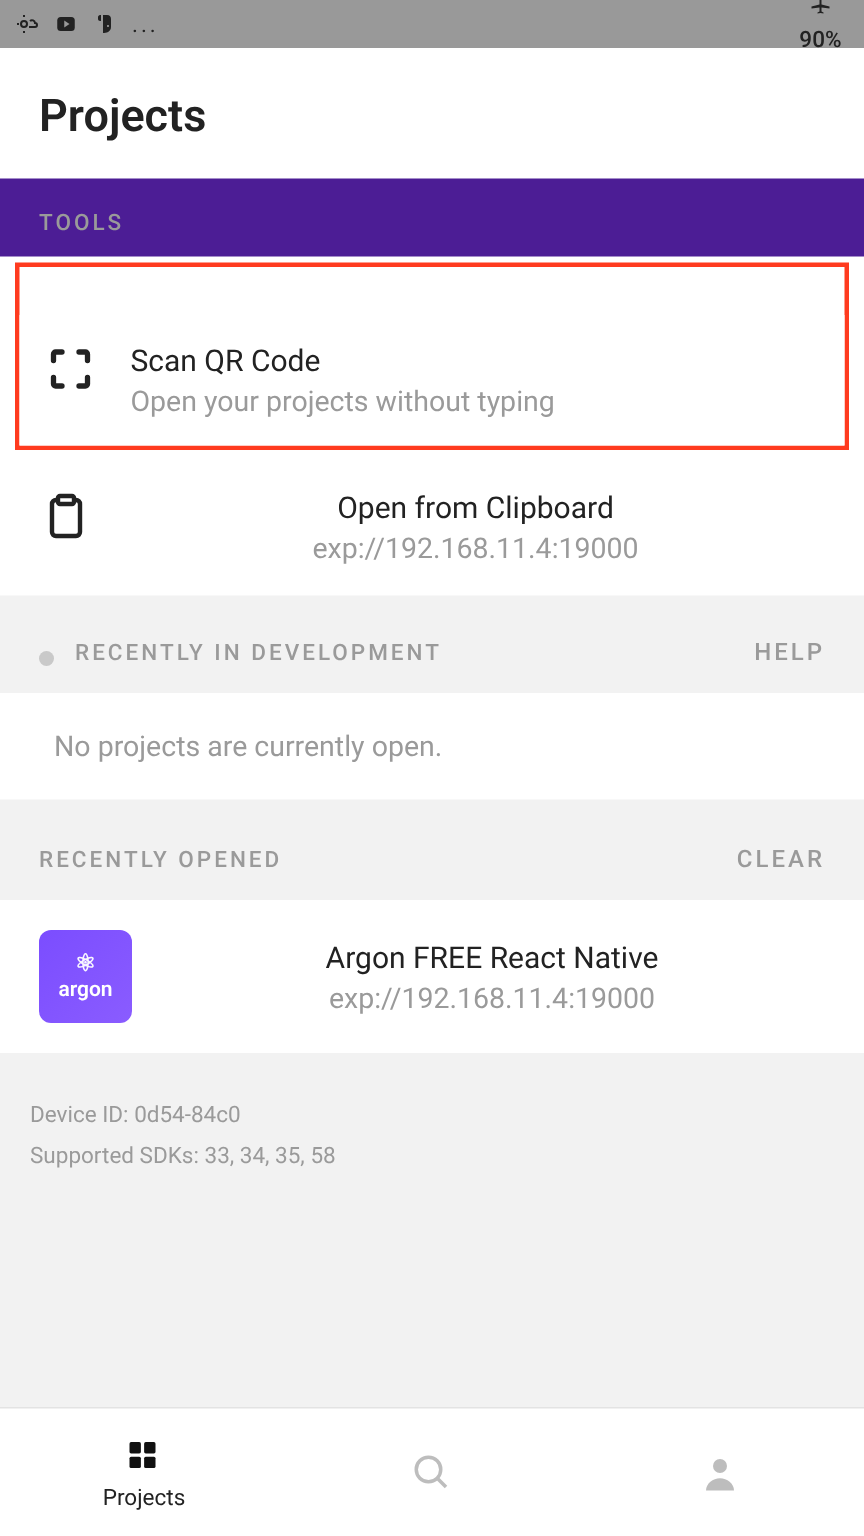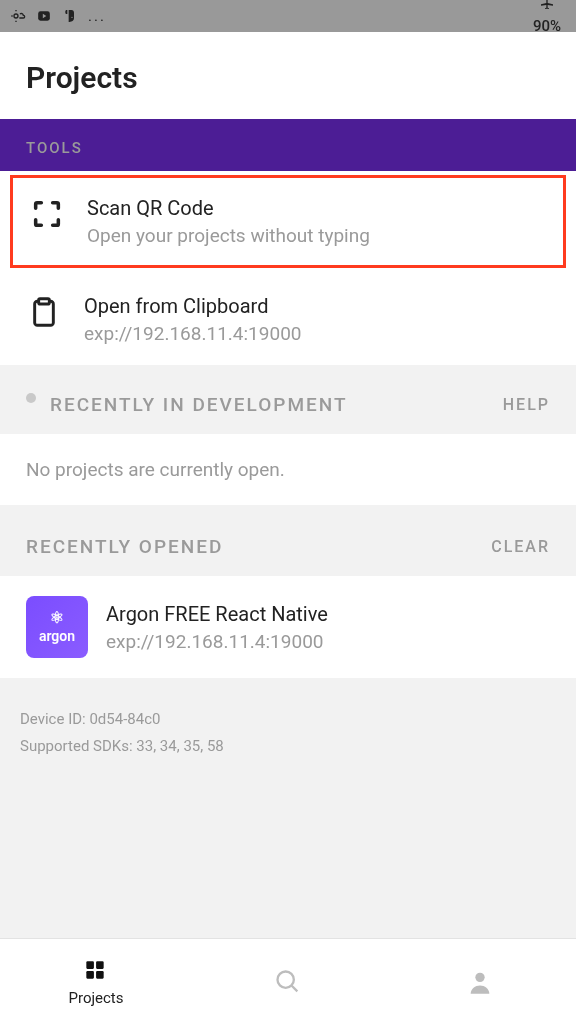--- a/index.html
+++ b/index.html
@@ -13,37 +13,37 @@
   .st-icon { width: 16px; height: 16px; display: inline-flex; align-items: center; justify-content: center; }
 
   
   .header { padding: 28px 26px 24px; background: #fff; }
   .header h1 { font-size: 30px; font-weight: 600; color: #222; }
 
   
   .section-label { background: #4c1d95; color: #9a9a9a; font-size: 15px; letter-spacing: 2px; padding: 20px 26px 14px; font-weight: 500; }
 
   
-  .list { background: #f97316; }
+  .list { background: #f97316; text-align: center; }
   .list-item { display: flex; align-items: flex-start; padding: 20px 26px; gap: 22px; background: #fff; }
   .item-icon { width: 36px; height: 36px; flex: 0 0 36px; color: #222; display:flex; align-items:center; justify-content:center; }
   .item-body { flex: 1; }
   .item-title { font-size: 20px; color: #222; margin-bottom: 4px; }
   .item-sub { font-size: 19px; color: #9a9a9a; }
 
   .highlight-box { border: 3px solid #ff3b1f; margin: 4px 10px 6px 10px; }
-  .highlight-box .list-item { padding: 18px 16px; }
+  .highlight-box .list-item { padding: 18px 16px; margin-top: 32px; }
 
   
   .row-header { background: #f2f2f2; display: flex; align-items: center; justify-content: space-between; padding: 28px 26px 18px; color: #9a9a9a; }
-  .row-header .rh-left { display: flex; align-items: flex-start; gap: 14px; font-size: 19px; letter-spacing: 2px; font-weight: 500; }
+  .row-header .rh-left { display: flex; align-items: flex-end; gap: 14px; font-size: 15px; letter-spacing: 2px; font-weight: 500; }
   .dot { width: 10px; height: 10px; border-radius: 50%; background: #c9c9c9; }
   .rh-right { font-size: 16px; letter-spacing: 2px; font-weight: 500; }
 
-  .empty-msg { background: #fff; padding: 24px 26px; color: #9a9a9a; font-size: 19px; }
+  .empty-msg { background: #fff; padding: 24px 36px; color: #9a9a9a; font-size: 19px; }
 
   .app-icon { width: 62px; height: 62px; border-radius: 8px; background: linear-gradient(135deg,#7b4dff,#8a5cff); color: #fff; display: flex; flex-direction: column; align-items: center; justify-content: center; font-size: 14px; font-weight: 600; flex: 0 0 62px; }
   .app-icon .glyph { font-size: 16px; line-height: 1; margin-bottom: 2px; opacity: .95; }
 
   .device-info { background: #f2f2f2; text-align: left; padding: 28px 20px 40px; color: #9a9a9a; font-size: 15px; line-height: 1.8; flex:1; }
 
   
   .tabbar { height: 86px; background: #fff; border-top: 1px solid #e3e3e3; display: flex; }
   .tab { flex: 1; display: flex; flex-direction: column; align-items: center; justify-content: center; gap: 4px; color: #222; }
   .tab.inactive { color: #bdbdbd; }

